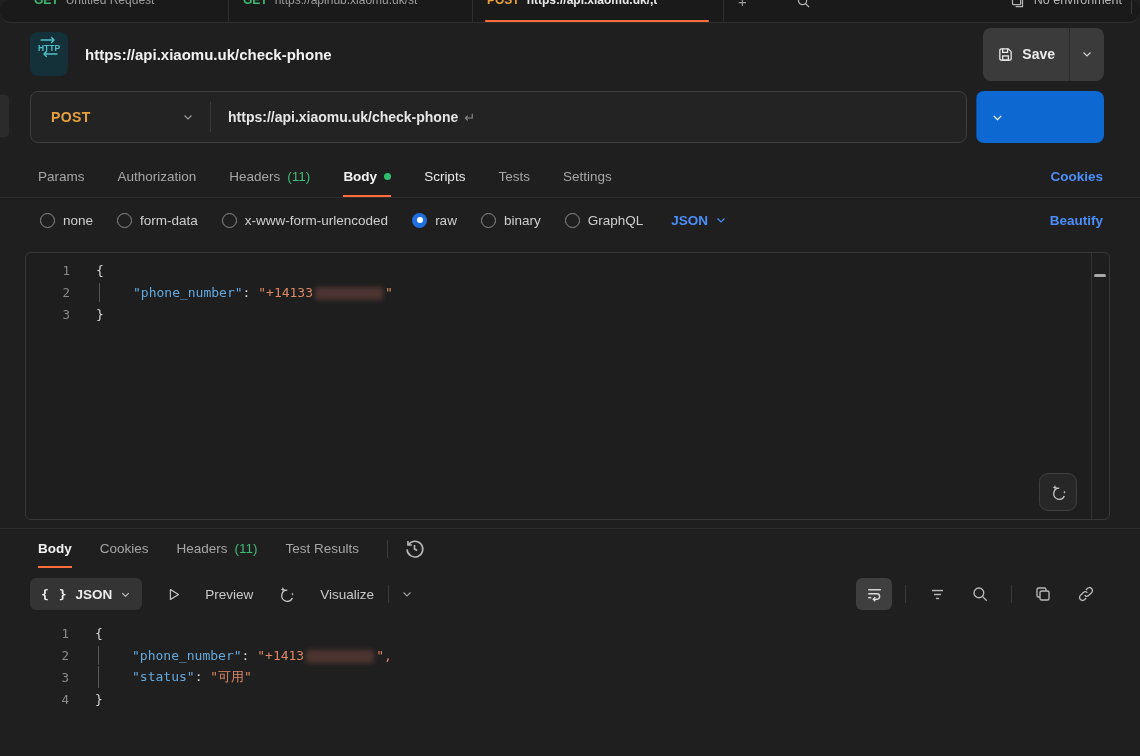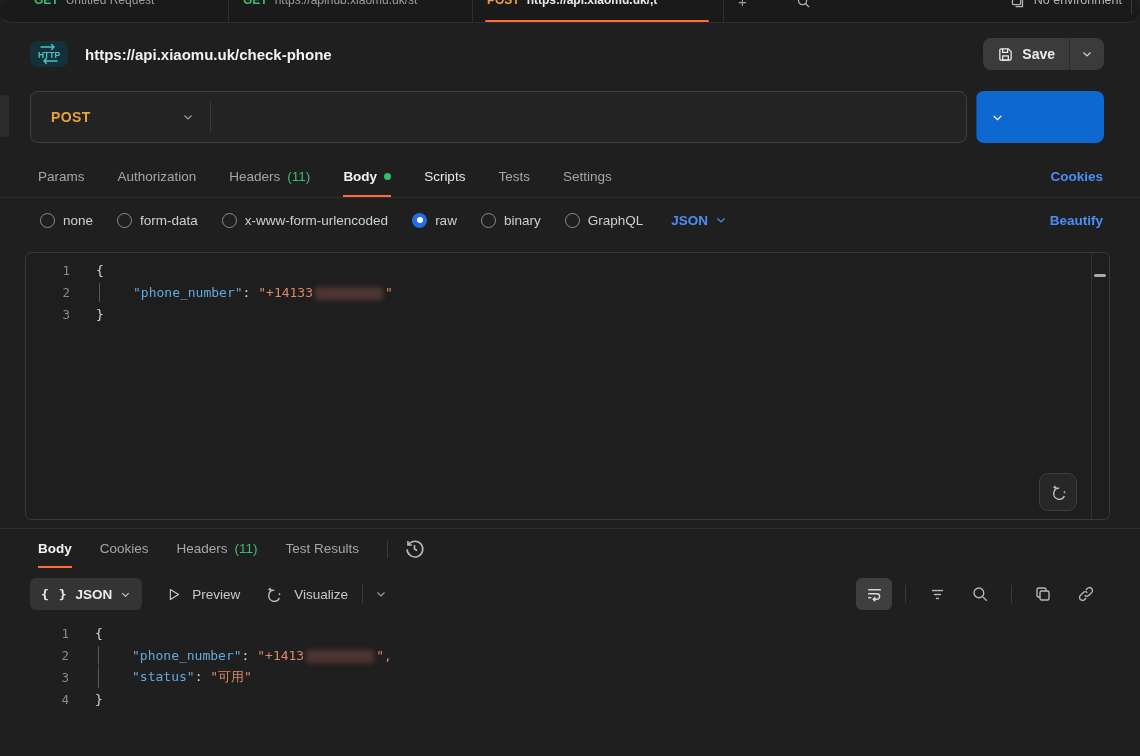--- a/index.html
+++ b/index.html
@@ -21,24 +21,24 @@
           background:#ff6c37;border-radius:1px;}
   .plusbtn{margin-top:-7px;margin-left:14px;color:#9d9d9d;font-size:15px;}
   .striprt{position:absolute;right:8px;top:0;height:22px;display:flex;align-items:flex-start;gap:9px;}
   .striprt .envlbl{margin-top:-7px;font-size:12.5px;color:#b5b5b5;white-space:nowrap;}
   .striprt .vd{width:1px;height:18px;background:#3a3a3a;margin-top:-4px;}
   .clipicon{margin-top:-6px;}
 
   
   .titlebar{position:absolute;top:23px;left:0;right:0;height:62px;display:flex;align-items:center;
             padding:0 36px 0 30px;}
-  .httpicon{width:38px;height:26px;border-radius:8px;background:#14313a;display:flex;
-            align-items:center;justify-content:center;flex:none;}
+  .httpicon{width:38px;height:44px;border-radius:8px;background:#14313a;display:flex;
+            justify-content:center;flex:none;}
   .reqtitle{margin-left:17px;font-size:15px;font-weight:700;color:#f2f2f2;flex:1;}
-  .savebtn{display:flex;height:32px;background:#3b3b3b;border-radius:8px;overflow:hidden;align-items:stretch;}
+  .savebtn{display:flex;height:53px;background:#3b3b3b;border-radius:8px;overflow:hidden;align-items:stretch;}
   .savemain{display:flex;align-items:center;gap:8px;padding:0 14px;color:#ececec;font-size:14px;font-weight:600;}
   .savecaret{display:flex;align-items:center;justify-content:center;width:34px;border-left:1px solid #2a2a2a;color:#cfcfcf;}
 
   
   .edge-sliver{position:absolute;left:0;top:95px;width:9px;height:42px;background:#2b2b2b;
                border-radius:0 4px 4px 0;}
 
   
   .urlrow{position:absolute;top:91px;left:30px;right:36px;height:52px;display:flex;gap:9px;}
   .urlbox{flex:1;height:50px;border:1px solid #3e3e3e;border-radius:8px;background:#232323;
@@ -110,21 +110,21 @@
                padding:5px 11px;border-radius:4px;}
   .sepdot{width:4px;height:4px;border-radius:50%;background:#555;}
   .meta{color:#a9a9a9;font-size:13.5px;}
   .moredots{color:#bdbdbd;font-size:13px;letter-spacing:2px;font-weight:700;}
 
   
   .resptb{position:absolute;top:575px;left:30px;right:36px;height:38px;display:flex;align-items:center;}
   .jsonbtn{display:flex;align-items:center;gap:8px;background:#343434;border-radius:6px;
            height:32px;padding:0 11px;color:#ececec;font-size:13.5px;font-weight:600;}
   .jsonbtn .braces{font-family:"DejaVu Sans Mono",monospace;font-size:13px;letter-spacing:1px;}
-  .tbitem{display:flex;align-items:center;gap:11px;color:#c9c9c9;font-size:13.5px;margin-left:24px;}
+  .tbitem{display:flex;align-items:center;gap:24px;color:#c9c9c9;font-size:13.5px;margin-left:24px;}
   .tbright{margin-left:auto;display:flex;align-items:center;gap:13px;}
   .iconbtn{display:flex;align-items:center;justify-content:center;width:36px;height:32px;border-radius:6px;}
   .iconbtn.activebg{background:#3f3f3f;}
 </style>
 </head>
 <body>
 
 <div class="app">
 
   <div class="tabstrip">
@@ -194,20 +194,23 @@
   <div class="urlrow">
     <div class="urlbox">
       <div class="method">
         <span class="mtext">POST</span>
         <span>
           <svg width="12" height="12" viewBox="0 0 24 24" fill="none" stroke="#9a9a9a" stroke-width="2.4">
               <path d="M5 9l7 7 7-7"></path>
             </svg>
         </span>
       </div>
+      <div class="urltext">
+        <span>https://api.xiaomu.uk/check-phone</span><span class="enterhint">↵</span>
+      </div>
     </div>
     <div class="sendbtn">
       <div class="sendcaret">
         <span>
           <svg width="13" height="13" viewBox="0 0 24 24" fill="none" stroke="#fff" stroke-width="2.4">
               <path d="M5 9l7 7 7-7"></path>
             </svg>
         </span>
       </div>
     </div>

